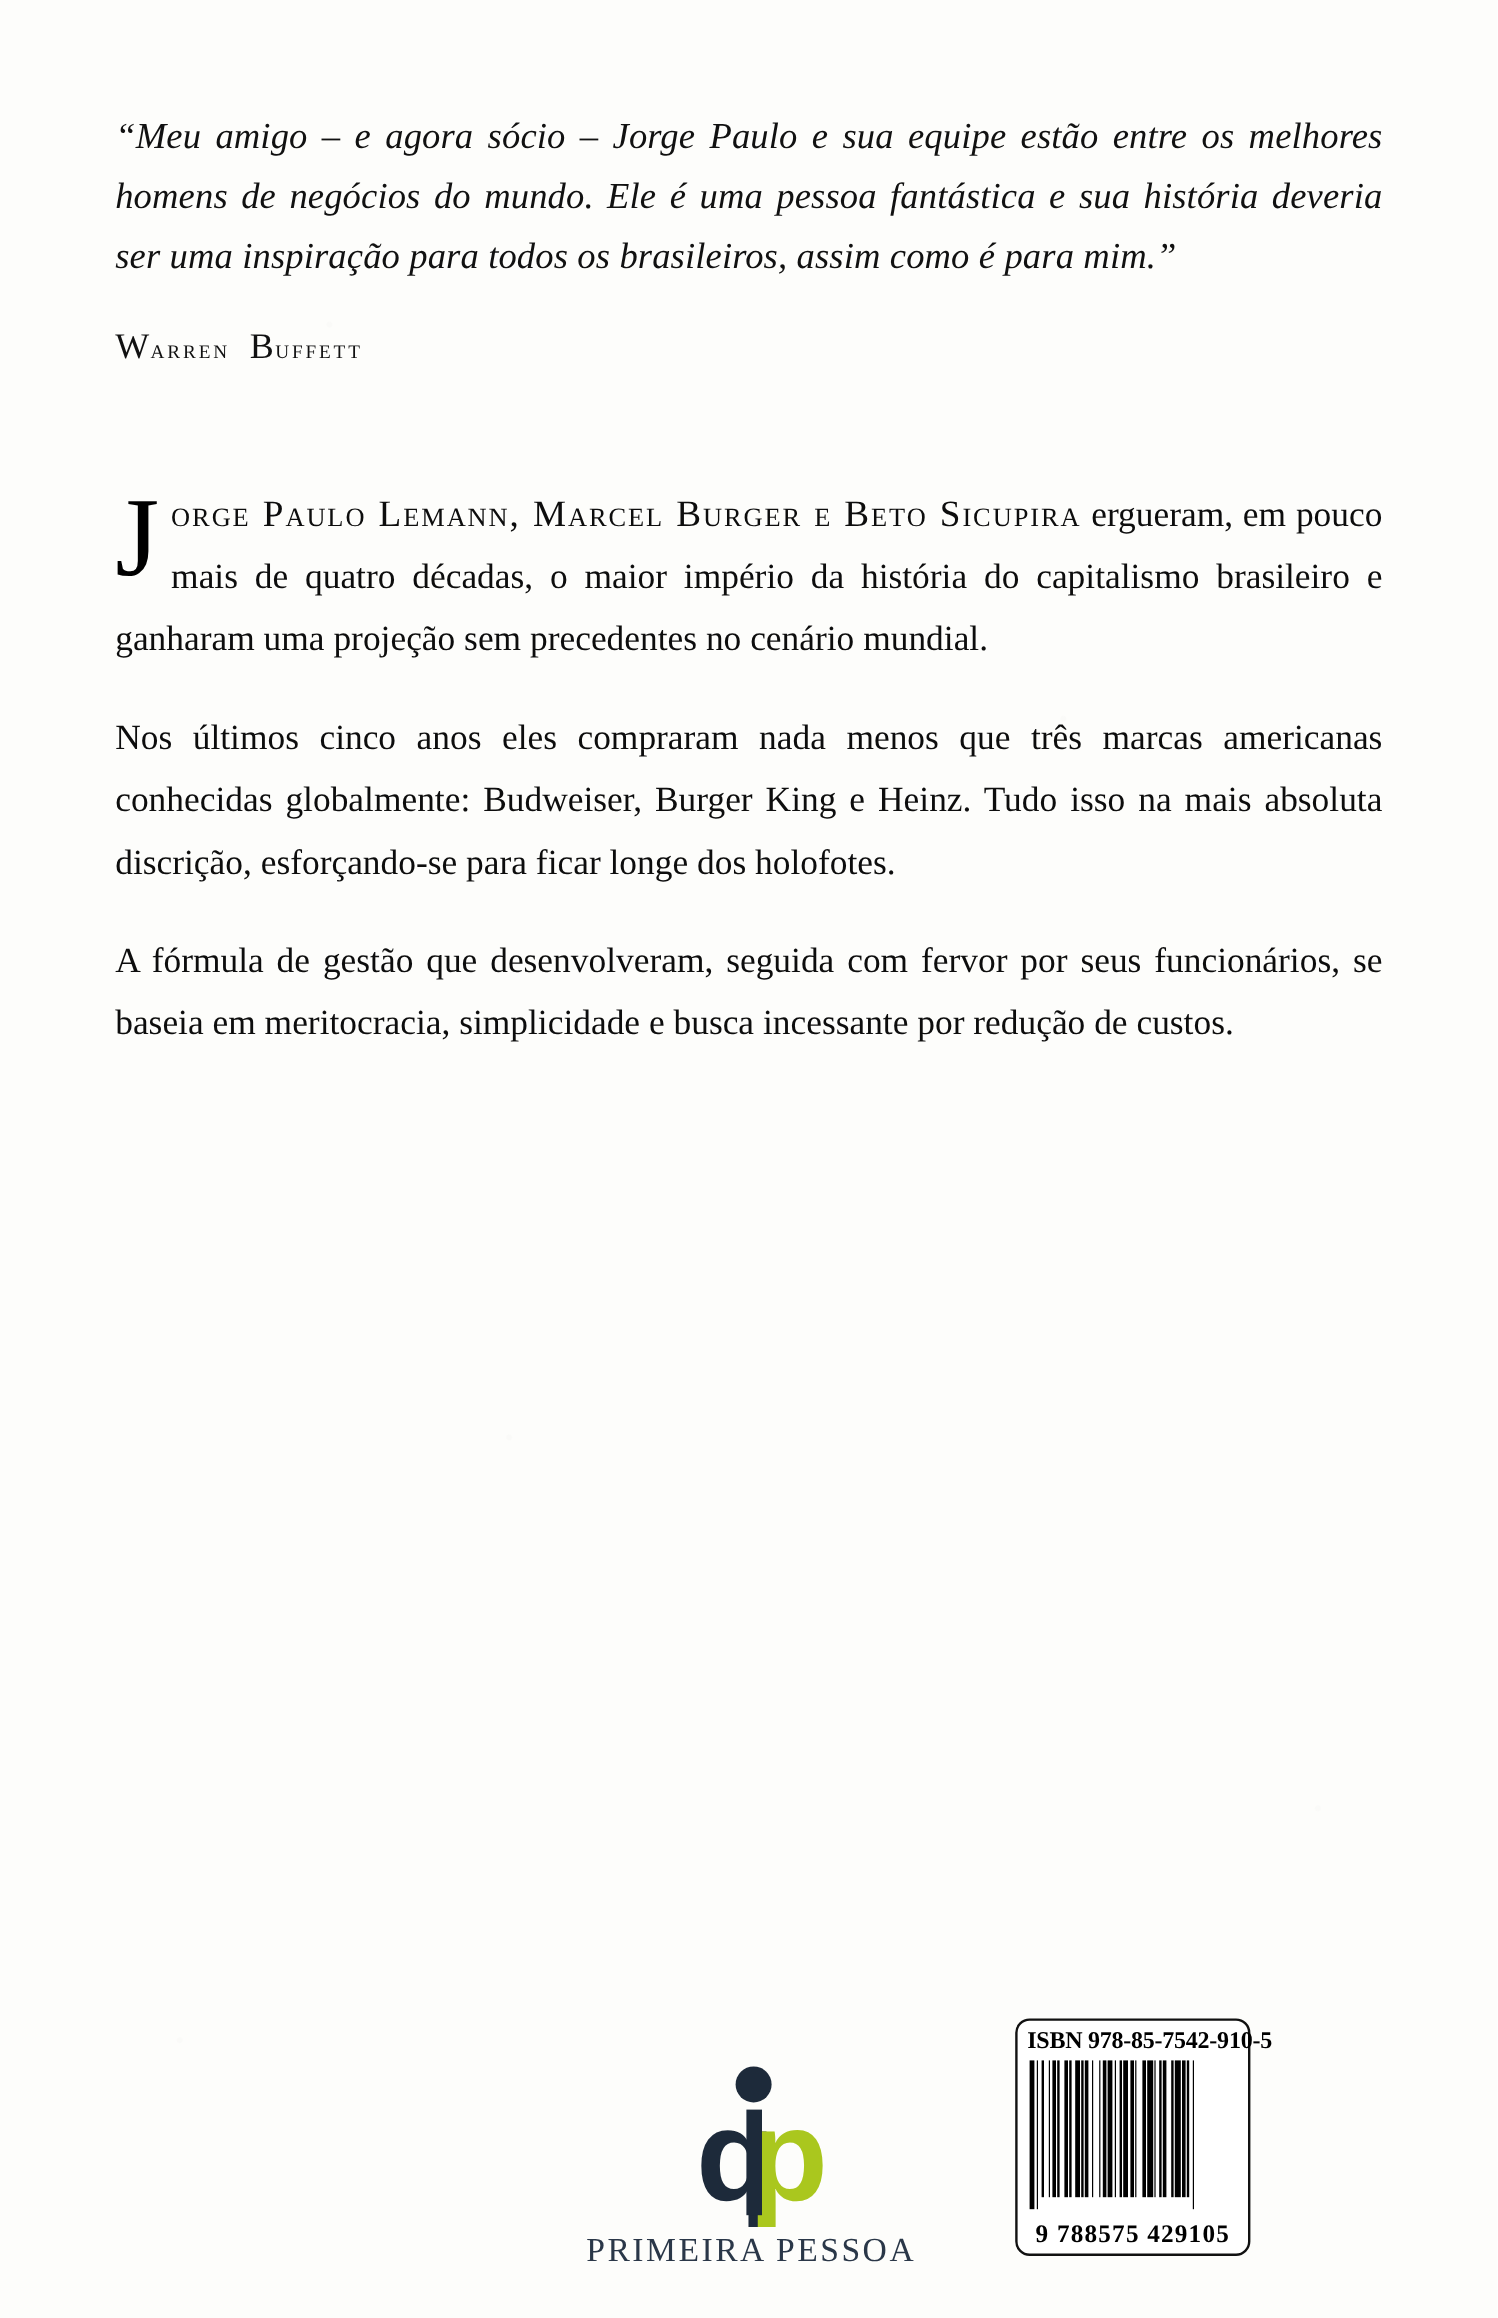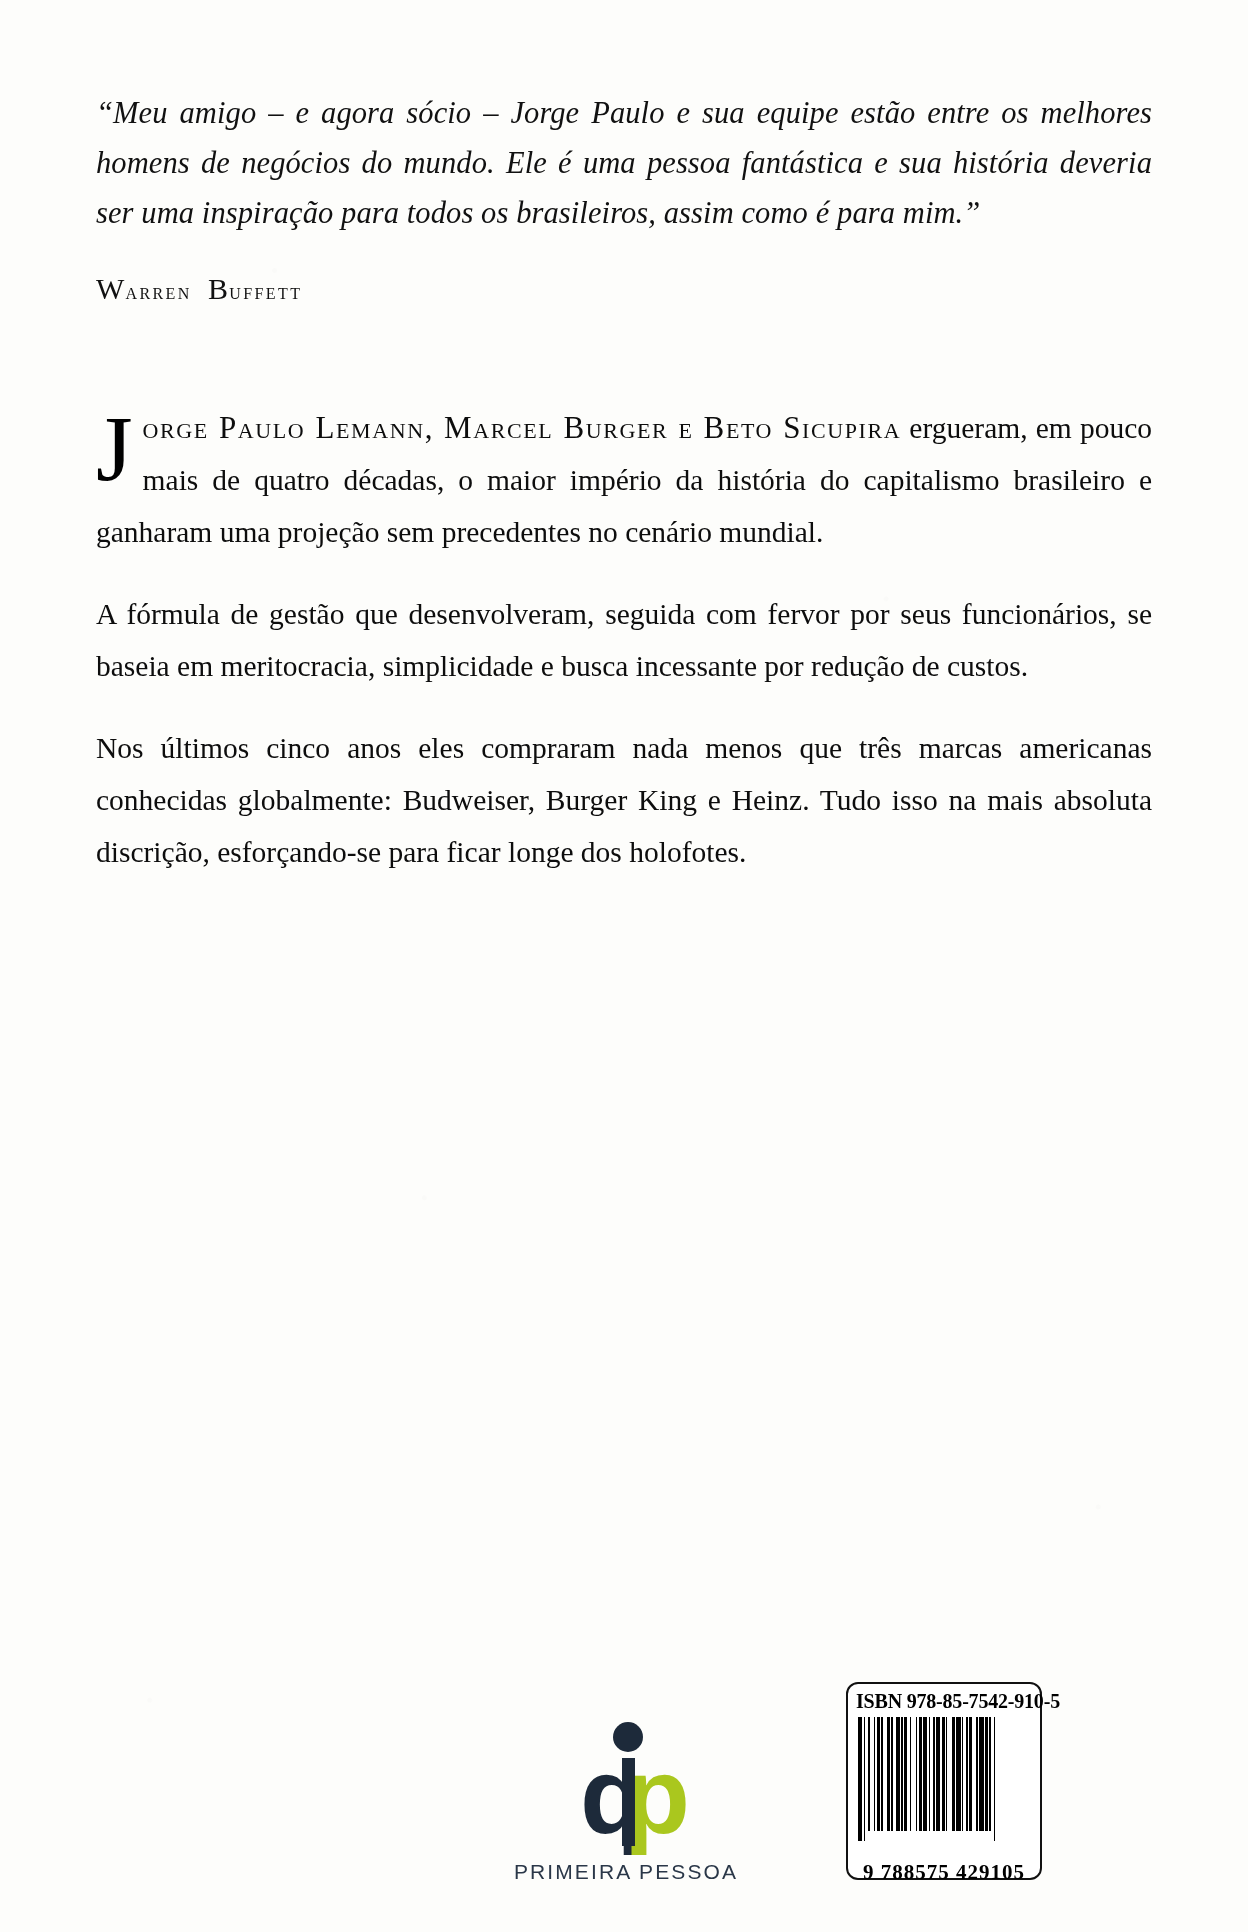--- a/index.html
+++ b/index.html
@@ -161,22 +161,22 @@
   }
   .logo-stem {
     position: absolute;
     left: 42px;
     top: 36px;
     width: 13px;
     height: 88px;
     background: #1d2a3a;
   }
   .logo-name {
-    font-family: Liberation Sans, sans-serif;
-    font-size: 21px;
+    font-family: Liberation Serif, serif;
+    font-size: 28px;
     letter-spacing: 2.1px;
     color: #2a3748;
   }
 
   
   .isbn-box {
     position: absolute;
     left: 750px;
     top: 1682px;
     width: 196px;
@@ -208,21 +208,21 @@
     display: block;
     background: #000;
   }
   .isbn-digits {
     font-family: "Liberation Serif", "DejaVu Serif", serif;
     font-size: 21px;
     font-weight: 700;
     letter-spacing: 1px;
     text-align: center;
     color: #000;
-    margin-top: 19px;
+    margin-top: 8px;
     white-space: nowrap;
   }
 </style>
 </head>
 <body>
 
 <div class="page">
   <div class="content">
 
     <div class="quote">
@@ -232,22 +232,22 @@
     <div class="quote-attrib">
       <span class="cap">W</span><span>arren</span>&nbsp;&nbsp;<span class="cap">B</span><span>uffett</span>
     </div>
 
     <div class="body-block">
 
       <p class="lead">
         <span class="dropcap">J</span><span class="smallcaps">orge Paulo Lemann, Marcel Burger e Beto Sicupira</span><span> ergueram, em pouco mais de quatro décadas, o maior império da história do capitalismo brasileiro e ganharam uma projeção sem precedentes no cenário mundial.</span>
       </p>
 
+      <p>Nos últimos cinco anos eles compraram nada menos que três marcas americanas conhecidas globalmente: Budweiser, Burger King e Heinz. Tudo isso na mais absoluta discrição, esforçando-se para ficar longe dos holofotes.</p>
       <p>A fórmula de gestão que desenvolveram, seguida com fervor por seus funcionários, se baseia em meritocracia, simplicidade e busca incessante por redução de custos.</p>
-      <p>Nos últimos cinco anos eles compraram nada menos que três marcas americanas conhecidas globalmente: Budweiser, Burger King e Heinz. Tudo isso na mais absoluta discrição, esforçando-se para ficar longe dos holofotes.</p>
 
 
     </div>
 
     <div class="logo-wrap">
       <div class="logo-mark">
         <div class="logo-head"></div>
         <div class="logo-q">q</div>
         <div class="logo-p">p</div>
         <div class="logo-stem"></div>

